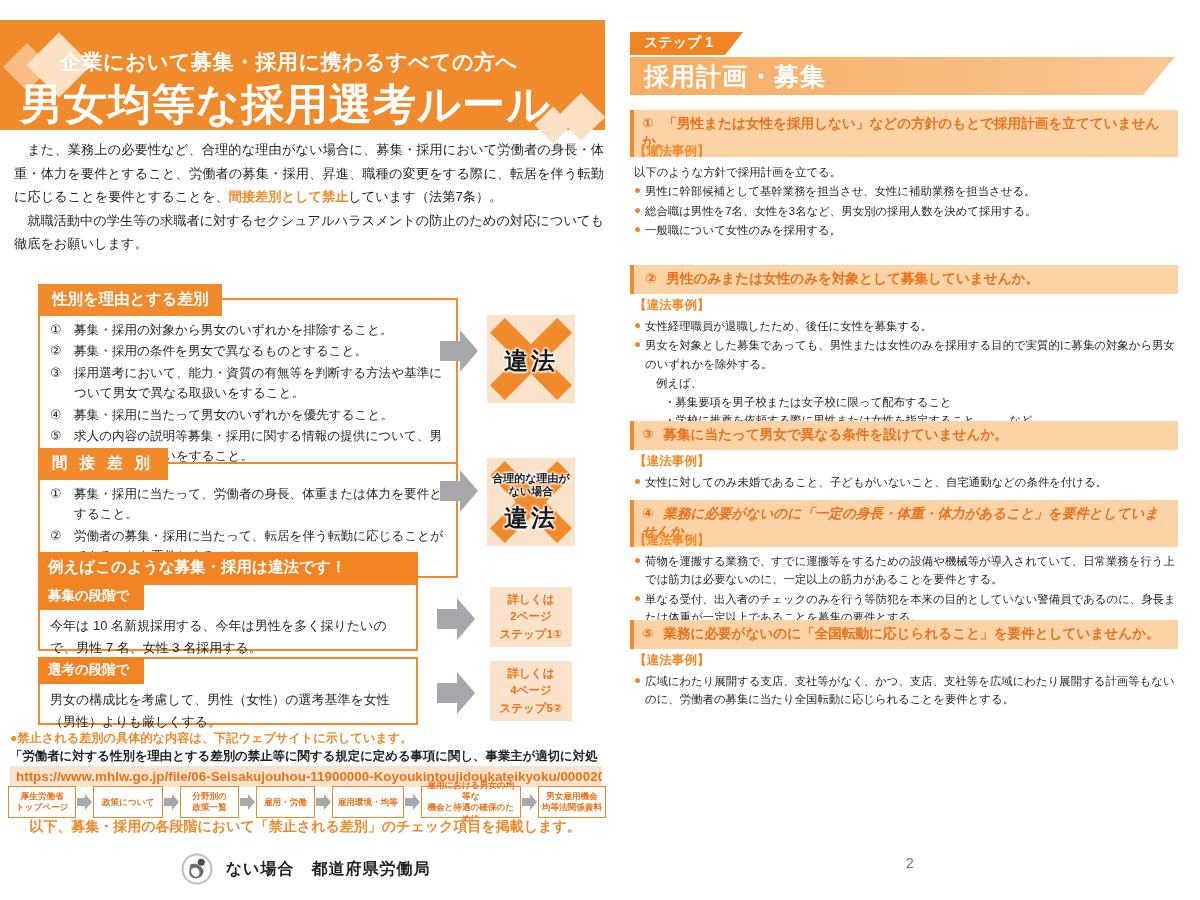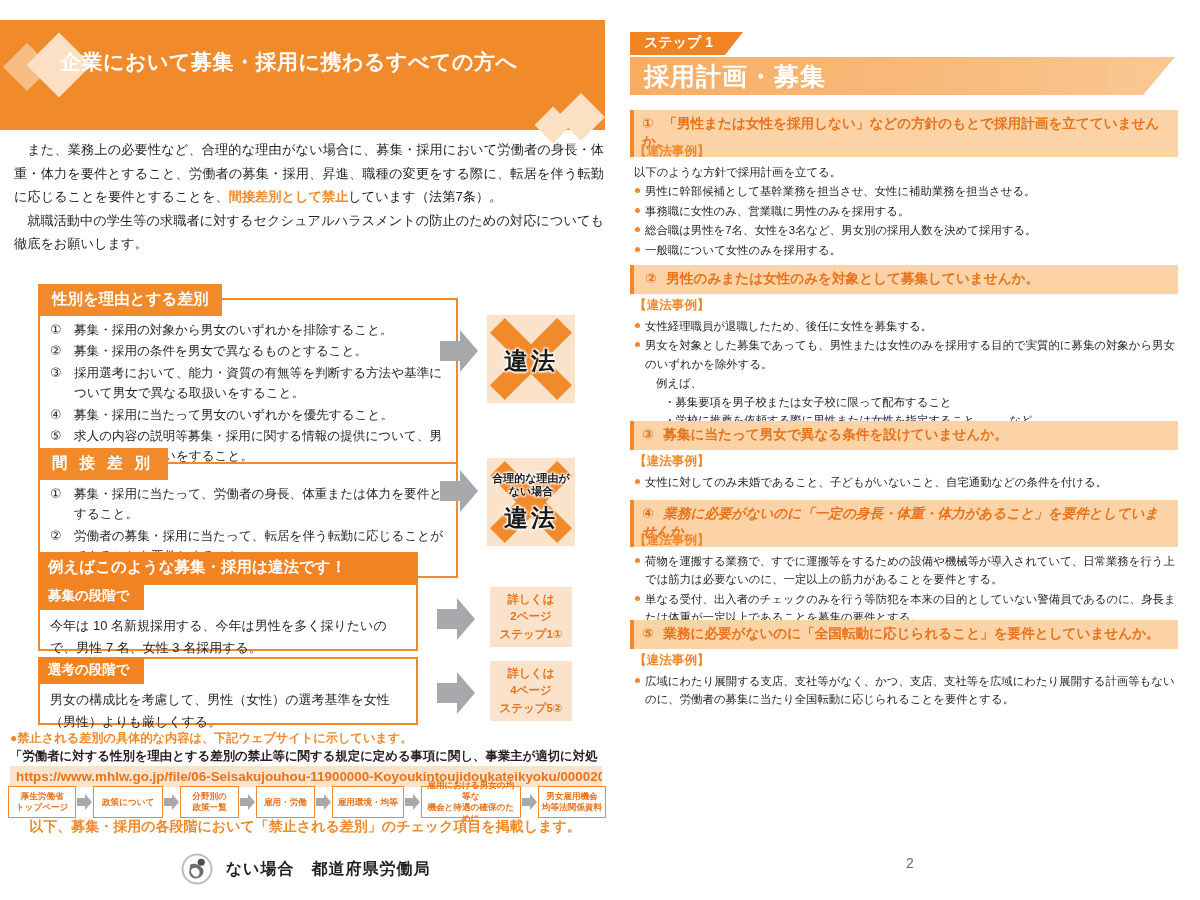--- a/index.html
+++ b/index.html
@@ -197,20 +197,21 @@
 <div class="page">
 
   <div class="left-page">
 
     <div class="hdr-band">
       <div class="hdr-dia d1"></div>
       <div class="hdr-dia d2"></div>
       <div class="hdr-dia d3"></div>
       <div class="hdr-dia d4"></div>
       <div class="hdr-sub">企業において募集・採用に携わるすべての方へ</div>
+      <div class="hdr-title">男女均等な採用選考ルール</div>
     </div>
 
     <div class="intro">
       <p><span>また、業務上の必要性など、合理的な理由がない場合に、募集・採用において労働者の身長・体重・体力を要件とすること、労働者の募集・採用、昇進、職種の変更をする際に、転居を伴う転勤に応じることを要件とすることを、</span><span class="hl">間接差別として禁止</span><span>しています（法第7条）。</span></p>
       <p>就職活動中の学生等の求職者に対するセクシュアルハラスメントの防止のための対応についても徹底をお願いします。</p>
     </div>
 
     <div class="tbox" style="left:38px; top:284px; width:420px;">
       <div class="tbox-body" style="width:420px; min-height:132px;">
         <ol>
@@ -357,21 +358,20 @@
     <div class="step-title">採用計画・募集</div>
 
     <div class="qbar" style="top:110px;">
       <span>①</span>
       <span style="padding-left:6px;">「男性または女性を採用しない」などの方針のもとで採用計画を立てていませんか。</span>
     </div>
     <div class="viol-label" style="top:143px;">【違法事例】</div>
     <div class="vtext" style="top:163px;">
       <div class="plain">以下のような方針で採用計画を立てる。</div>
       <div class="bullet">男性に幹部候補として基幹業務を担当させ、女性に補助業務を担当させる。</div>
-      <div class="bullet">事務職に女性のみ、営業職に男性のみを採用する。</div>
       <div class="bullet">総合職は男性を7名、女性を3名など、男女別の採用人数を決めて採用する。</div>
       <div class="bullet">一般職について女性のみを採用する。</div>
     </div>
 
     <div class="qbar" style="top:265px;padding-left:11px;">
       <span>②</span>
       <span style="padding-left:6px;">男性のみまたは女性のみを対象として募集していませんか。</span>
     </div>
     <div class="viol-label" style="top:297px;">【違法事例】</div>
     <div class="vtext" style="top:317px;">

